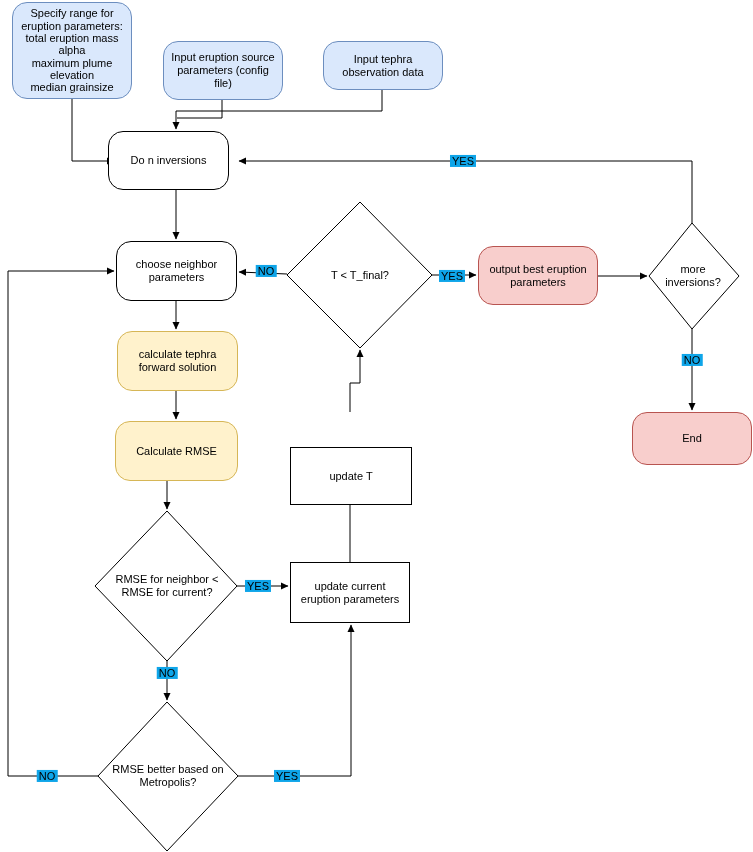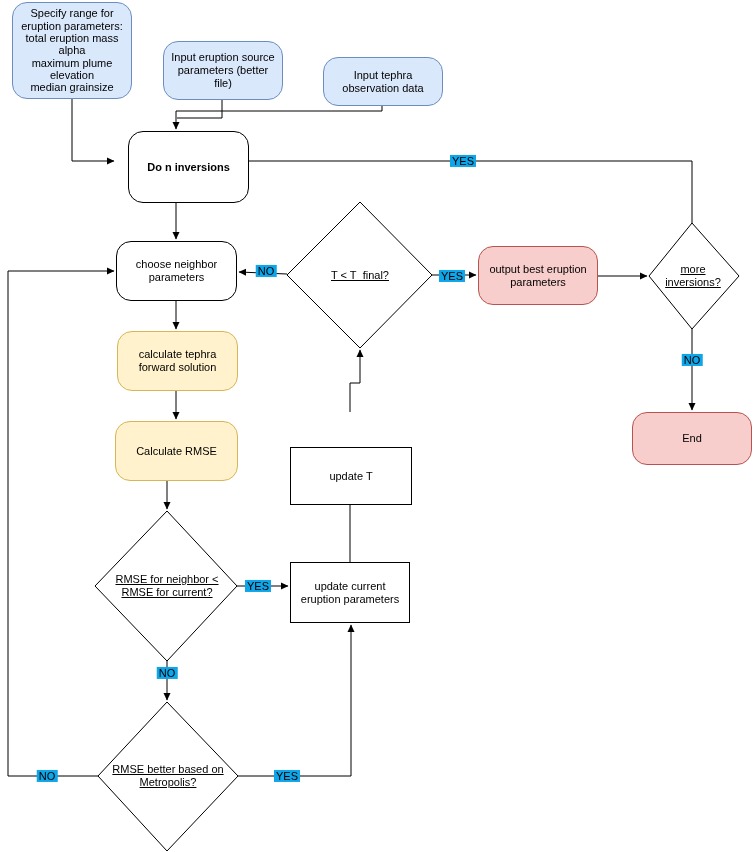--- a/index.html
+++ b/index.html
@@ -14,21 +14,21 @@
     text-align:center;white-space:pre-line;line-height:1.16;box-sizing:border-box;
     padding:2px;
   }
   .rounded{border-radius:15px;}
   .blue{background:#dae8fc;border:1px solid #6c8ebf;}
   .yellow{background:#fff2cc;border:1px solid #d6b656;}
   .red{background:#f8cecc;border:1px solid #b85450;}
   .white{background:#ffffff;border:1px solid #000000;}
   .dlabel{
     position:absolute;display:flex;align-items:center;justify-content:center;
-    text-align:center;white-space:pre-line;line-height:1.16;pointer-events:none;text-decoration:underline;
+    text-align:center;white-space:pre-line;line-height:1.16;pointer-events:none;
   }
   .elabel{
     position:absolute;transform:translate(-50%,-50%);
     background:#0ea5e9;padding:0 2px;line-height:1.1;
   }
   svg .edge{stroke:#000000;stroke-width:1;fill:none;}
   svg .decision{fill:#ffffff;stroke:#000000;stroke-width:1;}
 </style>
 </head>
 <body>
@@ -69,27 +69,27 @@
 
   <div class="node blue rounded" style="left:12px;top:2px;width:120px;height:97px;line-height:1.12;">Specify range for
 eruption parameters:
 total eruption mass
 alpha
 maximum plume
 elevation
 median grainsize</div>
 
   <div class="node blue rounded" style="left:163px;top:41px;width:120px;height:59px;">Input eruption source
-parameters (better
+parameters (config
 file)</div>
 
-  <div class="node blue rounded" style="left:323px;top:57px;width:120px;height:49px;">Input tephra
+  <div class="node blue rounded" style="left:323px;top:41px;width:120px;height:49px;">Input tephra
 observation data</div>
 
-  <div class="node white rounded" style="left:128px;top:131px;width:121px;height:72px;font-weight:bold;">Do n inversions</div>
+  <div class="node white rounded" style="left:108px;top:131px;width:121px;height:59px;">Do n inversions</div>
 
   <div class="node white rounded" style="left:116px;top:241px;width:121px;height:60px;">choose neighbor
 parameters</div>
 
   <div class="node yellow rounded" style="left:115px;top:421px;width:123px;height:60px;">Calculate RMSE</div>
 
   <div class="node yellow rounded" style="left:117px;top:331px;width:121px;height:60px;">calculate tephra
 forward solution</div>
 
   <div class="node white" style="left:290px;top:412px;width:122px;height:58px;margin-top:35px;">update T</div>

